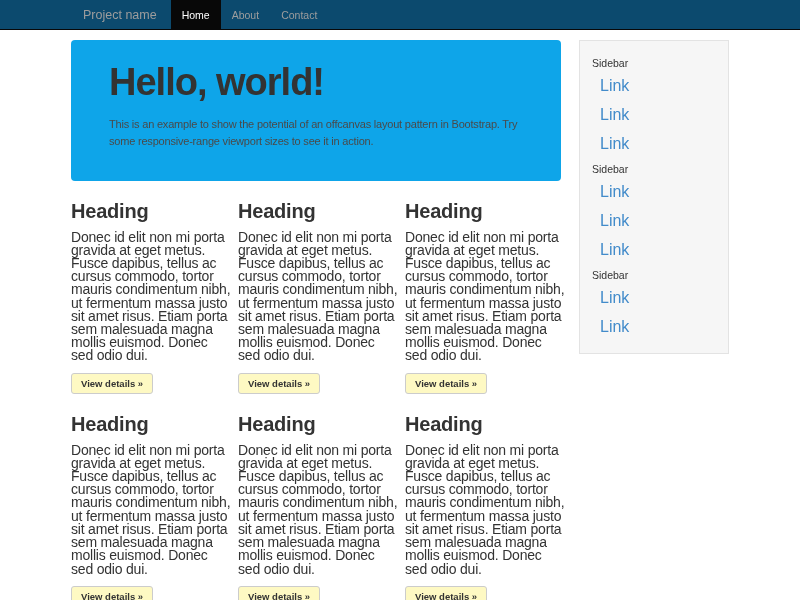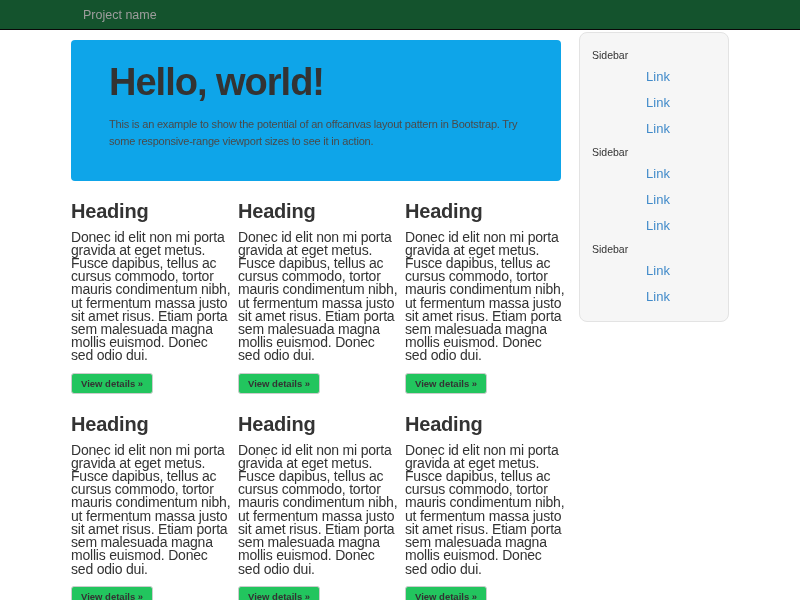--- a/index.html
+++ b/index.html
@@ -10,21 +10,21 @@
     height: 600px;
     background: #ffffff;
     font-family: "Liberation Sans", sans-serif;
     color: #333;
     overflow: hidden;
   }
 
   
   .navbar {
     height: 30px;
-    background: #14532d;
+    background: #0c4a6e;
     border-bottom: 1px solid #080808;
   }
   .navbar-inner {
     width: 658px;
     margin: 0 auto;
     height: 100%;
     display: flex;
     align-items: stretch;
   }
   .brand {
@@ -104,70 +104,74 @@
     line-height: 13.2px;
     margin: 0 0 10px;
     color: #333;
     width: 160px;
   }
   .btn-details {
     font-family: inherit;
     font-size: 9.5px;
     font-weight: bold;
     color: #333;
-    background: #22c55e;
+    background: #fef9c3;
     border: 1px solid #cccccc;
     border-radius: 3px;
     padding: 4px 9px;
     cursor: pointer;
     white-space: nowrap;
   }
 
   
   .sidebar {
     width: 176px;
-    margin-top: 2px;
+    margin-top: 10px;
     background: #f6f6f6;
     border: 1px solid #e3e3e3;
-    border-radius: 8px;
+    border-radius: 0;
     padding: 11px 0 12px;
   }
   .sidebar-heading {
     font-size: 10.5px;
     color: #333;
     padding: 5px 12px 2px;
   }
   .sidebar-link {
     display: block;
-    font-size: 13px;
+    font-size: 16px;
     color: #428bca;
     text-decoration: none;
     padding: 6px 12px 5px 20px;
     cursor: pointer;
-    text-align: center;
   }
 
   
   .footer-divider {
     border: none;
     border-top: 1px solid #e5e5e5;
     margin: 17px 0 0;
   }
   .footer p {
     font-size: 10px;
     color: #555;
     margin: 12px 0 40px;
   }
 </style>
 </head>
 <body>
 
 <nav class="navbar">
   <div class="navbar-inner">
     <a class="brand">Project name</a>
+    <div class="nav">
+      <a class="nav-item active">Home</a>
+      <a class="nav-item">About</a>
+      <a class="nav-item">Contact</a>
+    </div>
   </div>
 </nav>
 
 <div class="container">
 
   <div class="main-col">
 
     <div class="jumbotron">
       <h1>Hello, world!</h1>
       <p>This is an example to show the potential of an offcanvas layout pattern in Bootstrap. Try some responsive-range viewport sizes to see it in action.</p>

